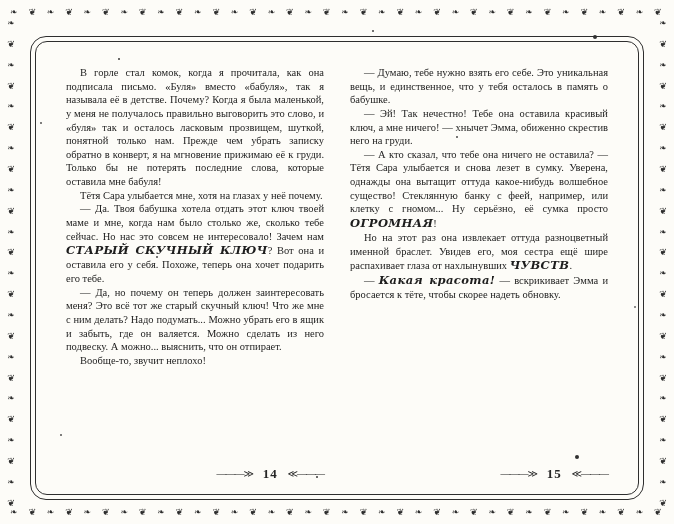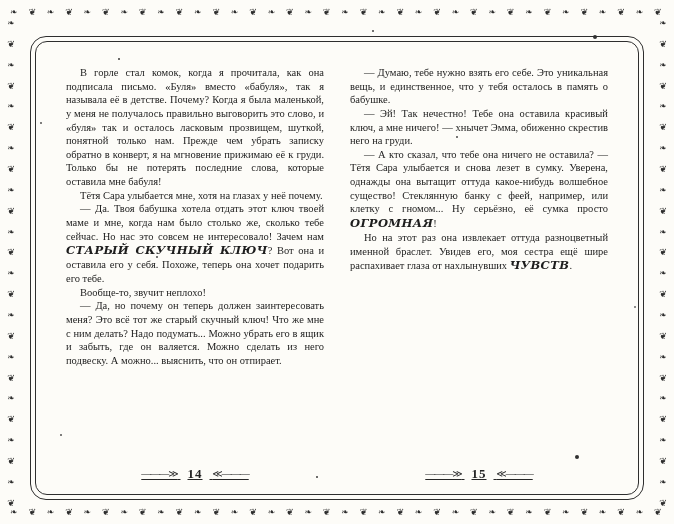--- a/index.html
+++ b/index.html
@@ -90,26 +90,25 @@
     text-indent: 14px;
   }
   .fancy {
     font-family: "DejaVu Serif", serif;
     font-style: italic;
     font-weight: bold;
     font-size: 1.1em;
     letter-spacing: 0.4px;
   }
   .footer {
-    text-align: center;
+    text-align: right;
     padding-top: 6px;
     font-size: 11px;
     color: #262626;
     white-space: nowrap;
-    text-decoration: underline;
   }
   .footer .num {
     font-weight: bold;
     font-size: 13px;
     margin: 0 7px;
     letter-spacing: 1px;
   }
   .footer .fl {
     letter-spacing: -1px;
     font-size: 10px;
@@ -130,36 +129,37 @@
 
   <div class="frame-outer">
     <div class="frame-inner">
       <div class="columns">
 
         <section class="col">
           <div class="text">
             <p class="rich">В горле стал комок, когда я прочитала, как она подписала письмо. «Буля» вместо «бабуля», так я называла её в детстве. Почему? Когда я была маленькой, у меня не получалось правильно выговорить это слово, и «буля» так и осталось ласковым прозвищем, шуткой, понятной только нам. Прежде чем убрать записку обратно в конверт, я на мгновение прижимаю её к груди. Только бы не потерять последние слова, которые оставила мне бабуля!</p>
             <p class="rich">Тётя Сара улыбается мне, хотя на глазах у неё почему.</p>
             <p class="rich">— Да. Твоя бабушка хотела отдать этот ключ твоей маме и мне, когда нам было столько же, сколько тебе сейчас. Но нас это совсем не интересовало! Зачем нам <span class="fancy">СТАРЫЙ СКУЧНЫЙ КЛЮЧ</span>? Вот она и оставила его у себя. Похоже, теперь она хочет подарить его тебе.</p>
+            <p class="rich">— Да, но почему он теперь должен заинтересовать меня? Это всё тот же старый скучный ключ! Что же мне с ним делать? Надо подумать... Можно убрать его в ящик и забыть, где он валяется. Можно сделать из него подвеску. А можно... выяснить, что он отпирает.</p>
             <p class="rich">Вообще-то, звучит неплохо!</p>
-            <p class="rich">— Да, но почему он теперь должен заинтересовать меня? Это всё тот же старый скучный ключ! Что же мне с ним делать? Надо подумать... Можно убрать его в ящик и забыть, где он валяется. Можно сделать из него подвеску. А можно... выяснить, что он отпирает.</p>
           </div>
           <div class="footer">
             <span class="fl">———≫</span>
             <span class="num">14</span>
             <span class="fl">≪———</span>
           </div>
         </section>
 
         <section class="col">
           <div class="text">
             <p class="rich">— Думаю, тебе нужно взять его себе. Это уникальная вещь, и единственное, что у тебя осталось в память о бабушке.</p>
             <p class="rich">— Эй! Так нечестно! Тебе она оставила красивый ключ, а мне ничего! — хнычет Эмма, обиженно скрестив него на груди.</p>
             <p class="rich">— А кто сказал, что тебе она ничего не оставила? — Тётя Сара улыбается и снова лезет в сумку. Уверена, однажды она вытащит оттуда какое-нибудь волшебное существо! Стеклянную банку с феей, например, или клетку с гномом... Ну серьёзно, её сумка просто <span class="fancy">ОГРОМНАЯ</span>!</p>
             <p class="rich">Но на этот раз она извлекает оттуда разноцветный именной браслет. Увидев его, моя сестра ещё шире распахивает глаза от нахлынувших <span class="fancy">ЧУВСТВ</span>.</p>
+            <p class="rich">— <span class="fancy">Какая красота!</span> — вскрикивает Эмма и бросается к тёте, чтобы скорее надеть обновку.</p>
           </div>
           <div class="footer">
             <span class="fl">———≫</span>
             <span class="num">15</span>
             <span class="fl">≪———</span>
           </div>
         </section>
 
       </div>
     </div>

